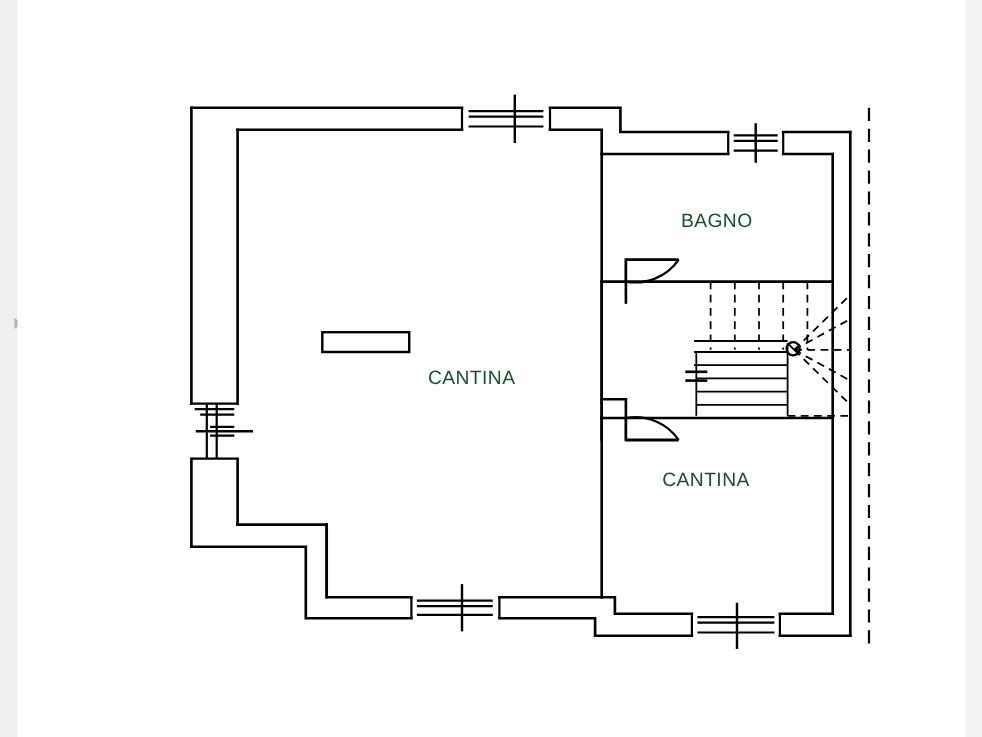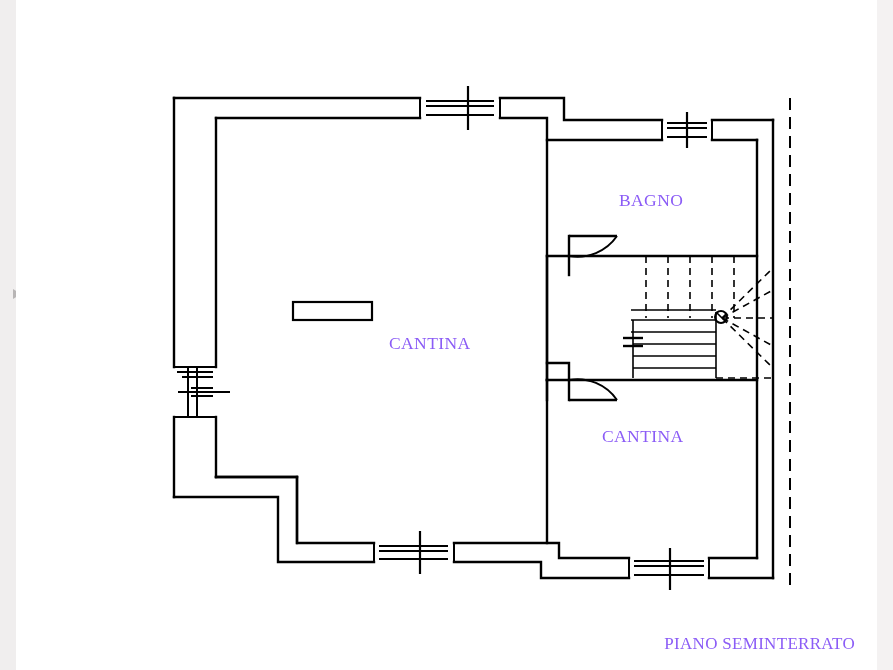--- a/index.html
+++ b/index.html
@@ -13,23 +13,22 @@
   
   .gutter{position:absolute;top:0;bottom:0;background:#f0eeee;}
   .gutter.left{left:0;width:16px;}
   .gutter.right{right:0;width:16px;background:#f4f2f2;}
   .plate{position:absolute;left:16px;top:0;width:861px;height:670px;background:#ffffff;}
   svg{display:block;}
   .cap{
     position:absolute;
     font-size:17.5px;
     letter-spacing:.4px;
-    color:#8b5cf6;
+    color:#14532d;
     white-space:nowrap;
-    font-family:Liberation Serif, serif;
   }
   #caption-bottom{right:22px;bottom:16px;font-size:17px;letter-spacing:.3px;}
   .scroll-arrow{
     position:absolute;left:13px;top:289px;width:0;height:0;
     border-left:8px solid #b8b5b5;
     border-top:5px solid transparent;
     border-bottom:5px solid transparent;
   }
 </style>
 </head>
@@ -169,16 +168,15 @@
 
       <rect x="277" y="302" width="79" height="18" fill="none" stroke="#000" stroke-width="2.2"></rect>
 
       <path d="M774 98 L774 588" stroke="#000" stroke-width="2" fill="none" stroke-dasharray="12 7"></path>
     </svg>
 
     <div class="cap" style="left:373px;top:333px;">CANTINA</div>
     <div class="cap" style="left:603px;top:190px;">BAGNO</div>
     <div class="cap" style="left:586px;top:426px;">CANTINA</div>
 
-    <div class="cap" id="caption-bottom">PIANO SEMINTERRATO</div>
 
   </div>
 </div>
 
 </body></html>

